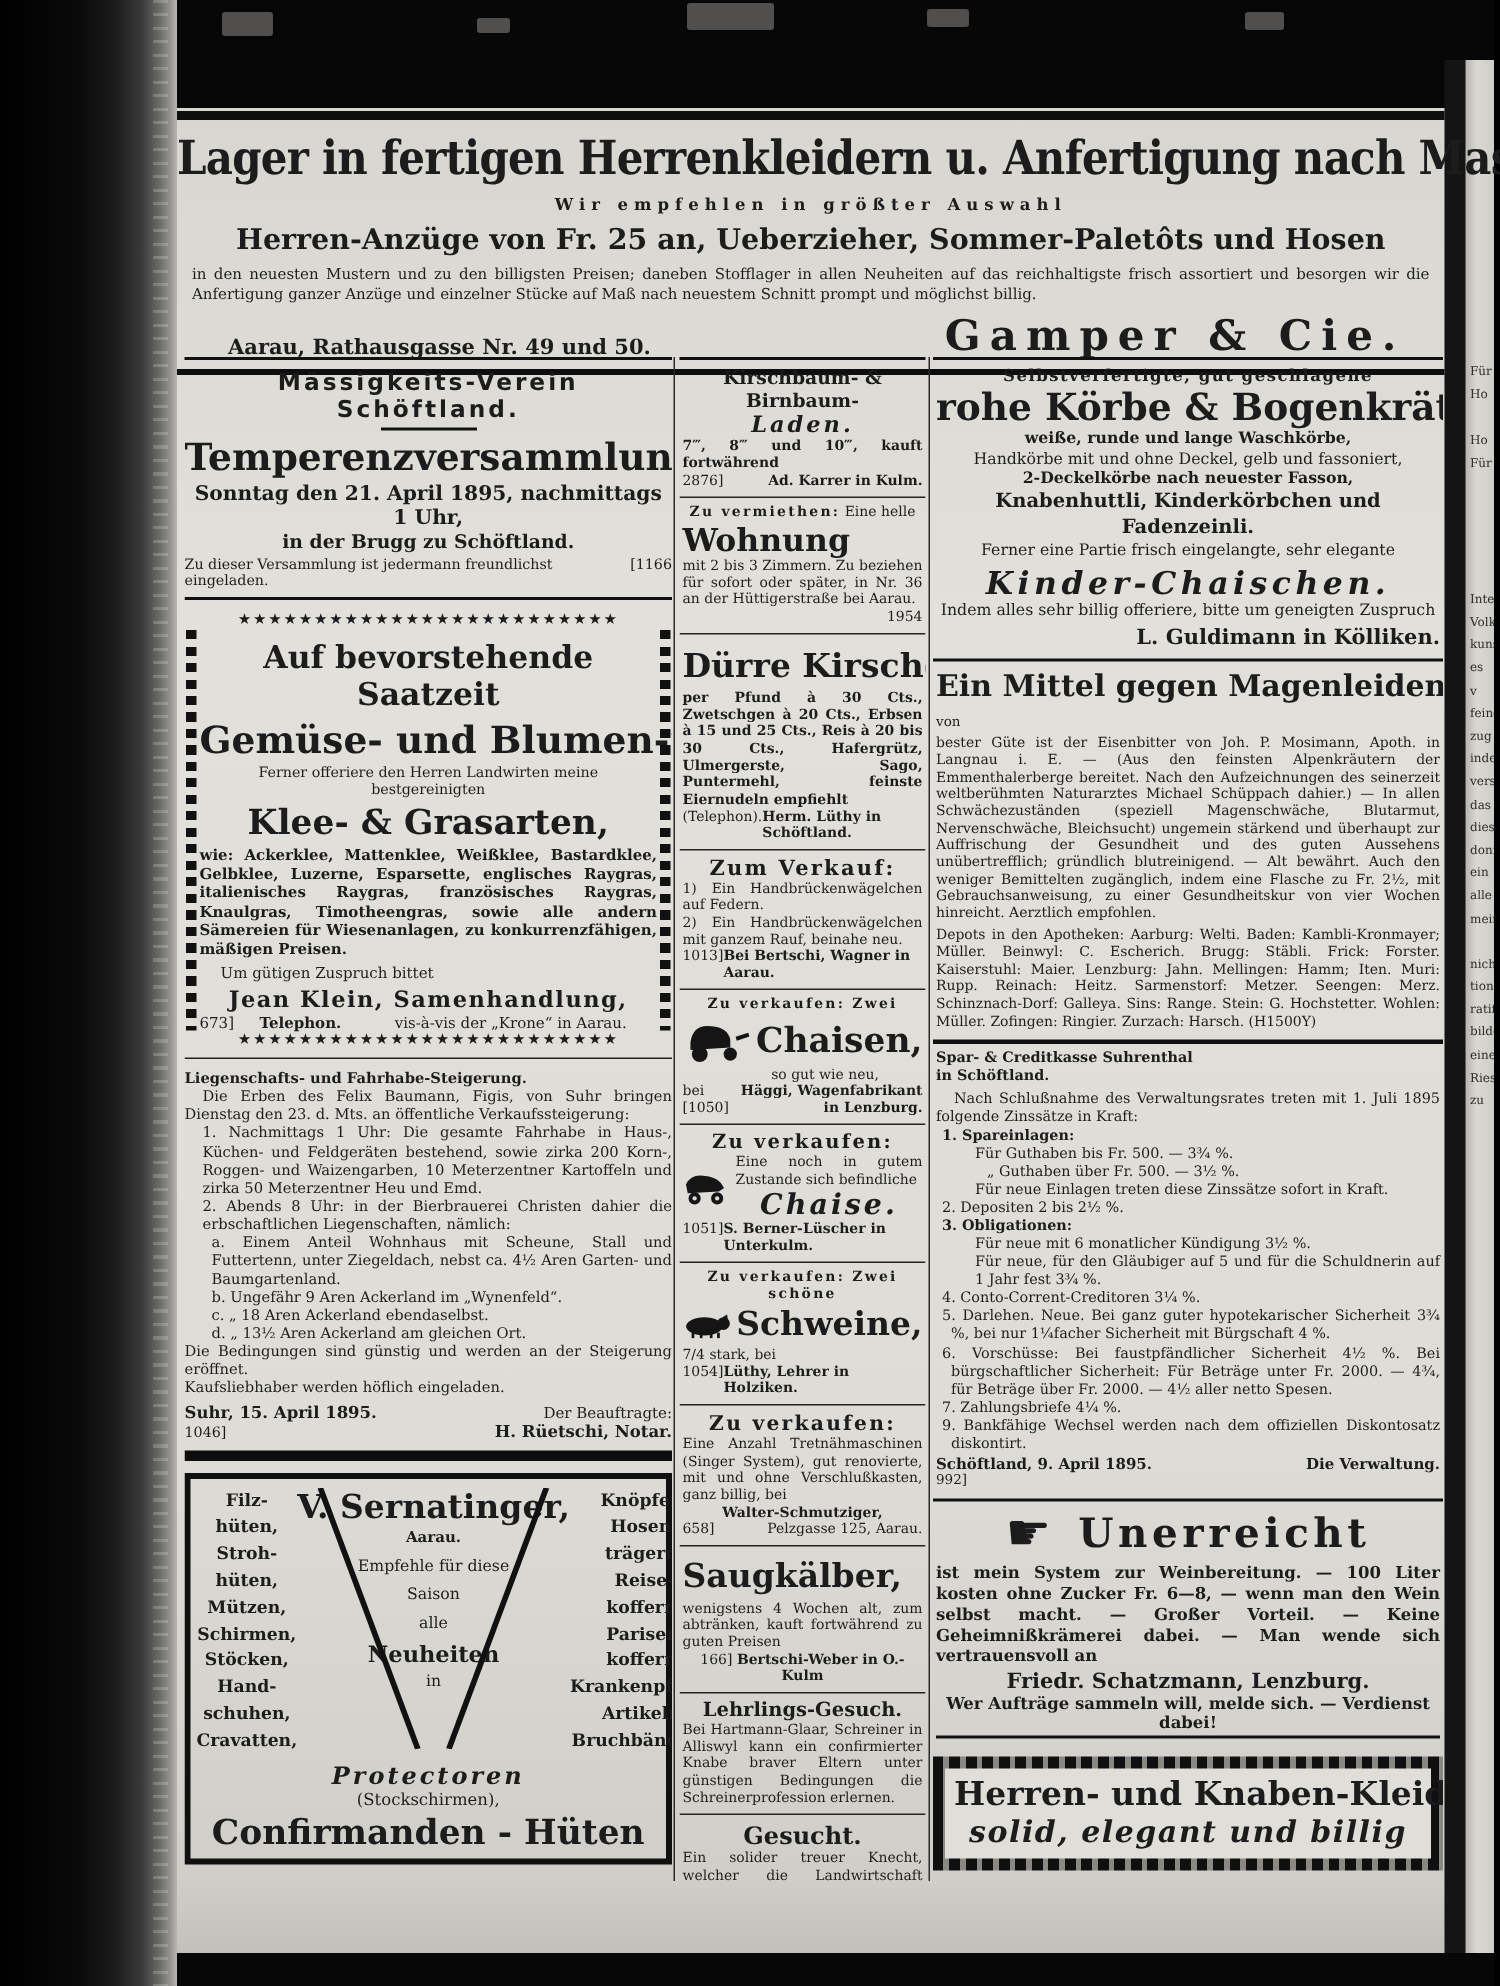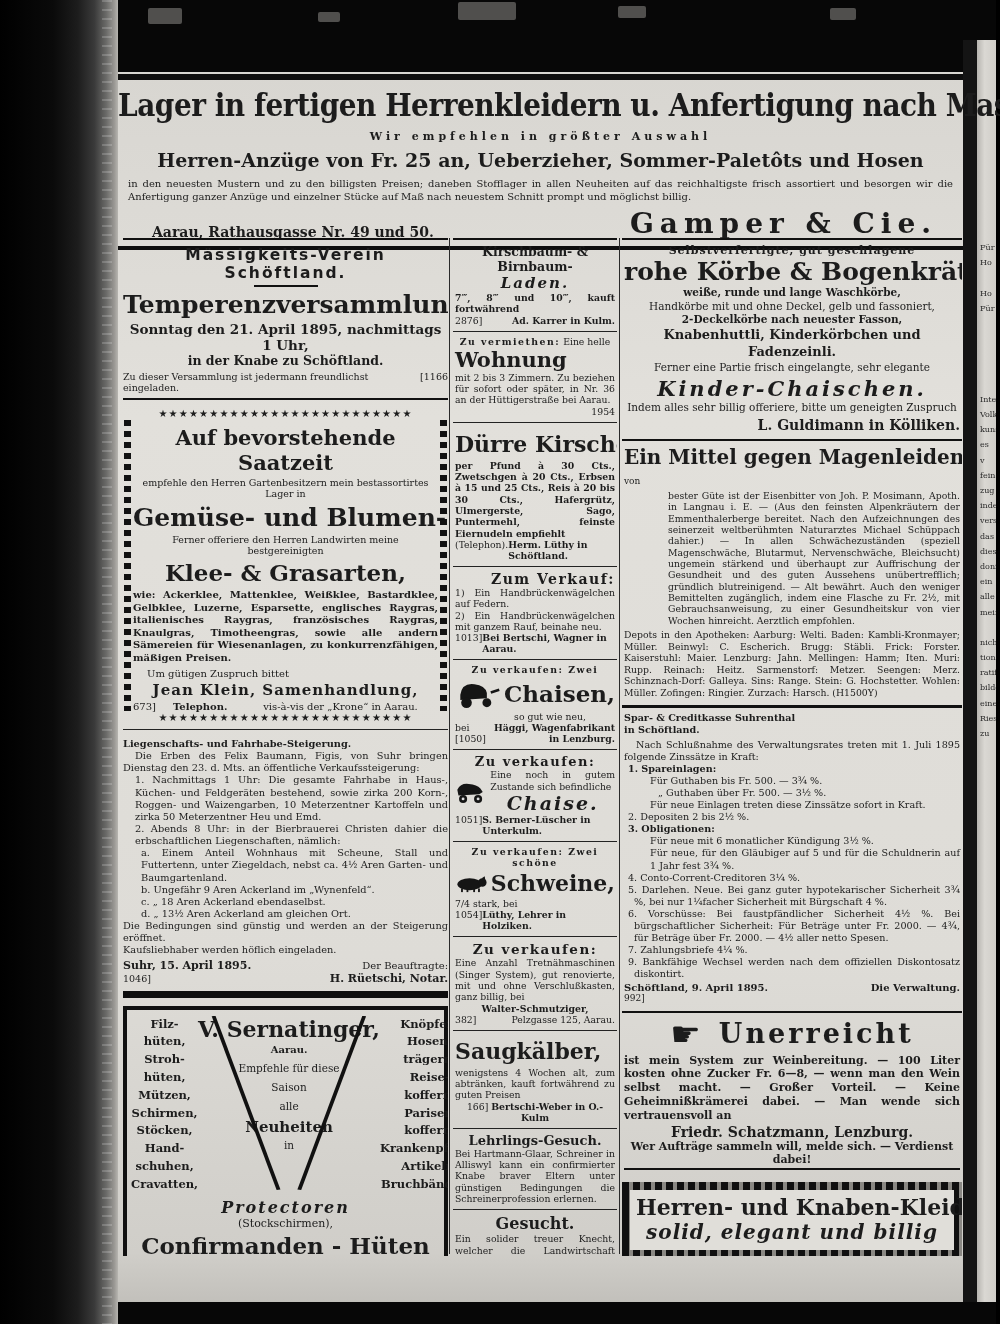--- a/index.html
+++ b/index.html
@@ -107,21 +107,21 @@
   
   .r-sec{padding:4px 2px 6px 2px;}
   .r-rule{border-top:2px solid #111;}
   .korb-l1{font-size:11px;font-weight:bold;text-align:center;letter-spacing:1px;}
   .korb-title{font-size:25px;font-weight:bold;text-align:center;white-space:nowrap;}
   .korb-l{font-size:10.5px;text-align:center;line-height:1.3;}
   .korb-t2{font-size:21px;font-weight:bold;font-style:italic;letter-spacing:3px;text-align:center;margin-top:2px;}
   .korb-sig{font-size:14px;font-weight:bold;text-align:right;margin-top:2px;}
   .magen-title{font-size:20px;font-weight:bold;white-space:nowrap;}
   .magen-von{font-size:9px;font-weight:normal;}
-  .magen-body{font-size:9.3px;line-height:1.22;text-align:justify;margin-top:2px;margin-left:44px;}
+  .magen-body{font-size:9.3px;line-height:1.22;text-align:justify;margin-top:2px;}
   .magen-dep{font-size:9.3px;line-height:1.25;text-align:justify;margin-top:3px;}
   .spar-t1{font-size:24px;font-weight:bold;text-align:center;white-space:nowrap;}
   .spar-t2{font-size:15px;font-weight:bold;text-align:center;}
   .spar p{font-size:9.6px;line-height:1.26;text-align:justify;}
   .spar .num{padding-left:10px;text-indent:-6px;}
   .spar .sub{padding-left:26px;}
   .spar .sub2{padding-left:34px;}
   .spar-foot{display:flex;justify-content:space-between;font-size:10px;margin-top:2px;}
   .uner-row{display:flex;align-items:center;justify-content:center;gap:18px;}
   .hand{font-family:"DejaVu Sans",sans-serif;}
@@ -202,34 +202,33 @@
   <div class="vdiv" style="left:331px;"></div>
   <div class="vdiv" style="left:501px;"></div>
 
   <div class="col col-left">
 
     <div>
       <p class="mv-header">Mässigkeits-Verein Schöftland.</p>
       <div class="mv-underline"></div>
       <p class="temp-title">Temperenzversammlung</p>
       <p class="temp-l1">Sonntag den 21. April 1895, nachmittags 1 Uhr,</p>
-      <p class="temp-l2">in der Knabe zu Schöftland.</p>
+      <p class="temp-l2">in der Brugg zu Schöftland.</p>
       <p class="temp-l3 flexrow">
         <span>Zu dieser Versammlung ist jedermann freundlichst eingeladen.</span>
         <span>[1166</span>
       </p>
       <div class="sect-rule"></div>
     </div>
 
     <div class="starbox">
       <p class="starrow">★★★★★★★★★★★★★★★★★★★★★★★★★</p>
       <div class="starside l"></div>
       <div class="starside r"></div>
       <p class="klein-l1">Auf bevorstehende Saatzeit</p>
-      <p class="klein-l2">empfehle den Herren Gartenbesitzern mein bestassortirtes Lager in</p>
       <p class="klein-t1">Gemüse- und Blumen-Samen.</p>
       <p class="klein-l2">Ferner offeriere den Herren Landwirten meine bestgereinigten</p>
       <p class="klein-t2">Klee- &amp; Grasarten,</p>
       <p class="klein-body">wie: Ackerklee, Mattenklee, Weißklee, Bastardklee, Gelbklee, Luzerne, Esparsette, englisches Raygras, italienisches Raygras, französisches Raygras, Knaulgras, Timotheengras, sowie alle andern Sämereien für Wiesenanlagen, zu konkurrenzfähigen, mäßigen Preisen.</p>
       <p class="klein-l4">Um gütigen Zuspruch bittet</p>
       <p class="klein-name">Jean Klein, Samenhandlung,</p>
       <div class="klein-foot">
         <span style="width:40px;">673]</span>
         <span class="b" style="width:70px;">Telephon.</span>
         <span style="flex:1;text-align:center;">vis-à-vis der „Krone“ in Aarau.</span>
@@ -325,21 +324,21 @@
     <div class="mid-sec">
       <p class="m-big" style="font-size:22px;margin:4px 0 3px 0;">Dürre Kirschen,</p>
       <p class="m-body b">per Pfund à 30 Cts., Zwetschgen à 20 Cts., Erbsen à 15 und 25 Cts., Reis à 20 bis 30 Cts., Hafergrütz, Ulmergerste, Sago, Puntermehl, feinste Eiernudeln empfiehlt</p>
       <div class="flexrow" style="font-size:9.3px;">
         <span>(Telephon).</span>
         <span class="b">Herm. Lüthy in Schöftland.</span>
       </div>
     </div>
 
     <div class="mid-sec">
-      <p class="m-center b sp1" style="font-size:14px;text-align:right;">Zum Verkauf:</p>
+      <p class="m-center b sp1" style="font-size:14px;">Zum Verkauf:</p>
       <p class="m-body">1) Ein Handbrückenwägelchen auf Federn.</p>
       <p class="m-body">2) Ein Handbrückenwägelchen mit ganzem Rauf, beinahe neu.</p>
       <div class="flexrow" style="font-size:9.3px;">
         <span>1013]</span>
         <span class="b">Bei Bertschi, Wagner in Aarau.</span>
       </div>
     </div>
 
     <div class="mid-sec">
       <p class="m-center b sp1">Zu verkaufen: Zwei</p>
@@ -403,21 +402,21 @@
         <span>1054]</span>
         <span class="b">Lüthy, Lehrer in Holziken.</span>
       </div>
     </div>
 
     <div class="mid-sec">
       <p class="m-center b sp1" style="font-size:13.5px;">Zu verkaufen:</p>
       <p class="m-body">Eine Anzahl Tretnähmaschinen (Singer System), gut renovierte, mit und ohne Verschlußkasten, ganz billig, bei</p>
       <p class="m-center b">Walter-Schmutziger,</p>
       <div class="flexrow" style="font-size:9.3px;">
-        <span>382]</span>
+        <span>658]</span>
         <span>Pelzgasse 125, Aarau.</span>
       </div>
     </div>
 
     <div class="mid-sec">
       <p class="m-big" style="font-size:22px;margin:3px 0;">Saugkälber,</p>
       <p class="m-body">wenigstens 4 Wochen alt, zum abtränken, kauft fortwährend zu guten Preisen</p>
       <p class="m-center"><span>166]</span> <span class="b">Bertschi-Weber in O.-Kulm</span></p>
     </div>
 

